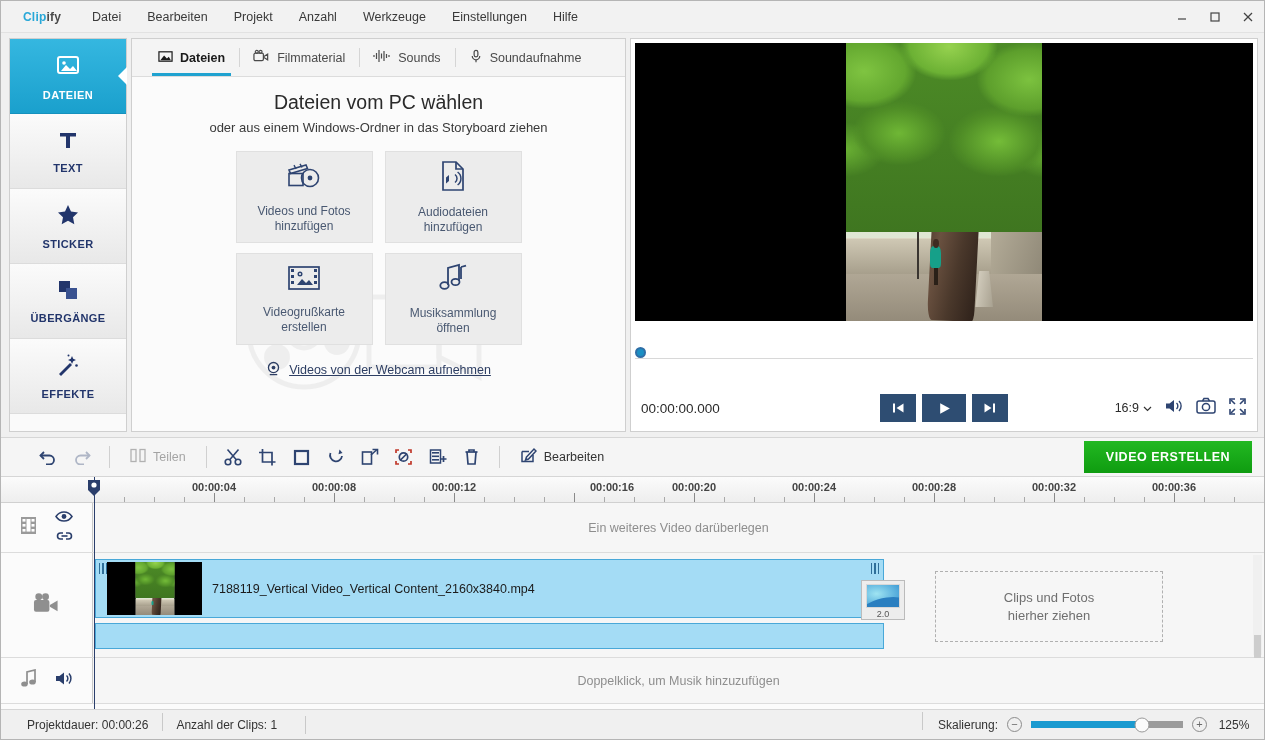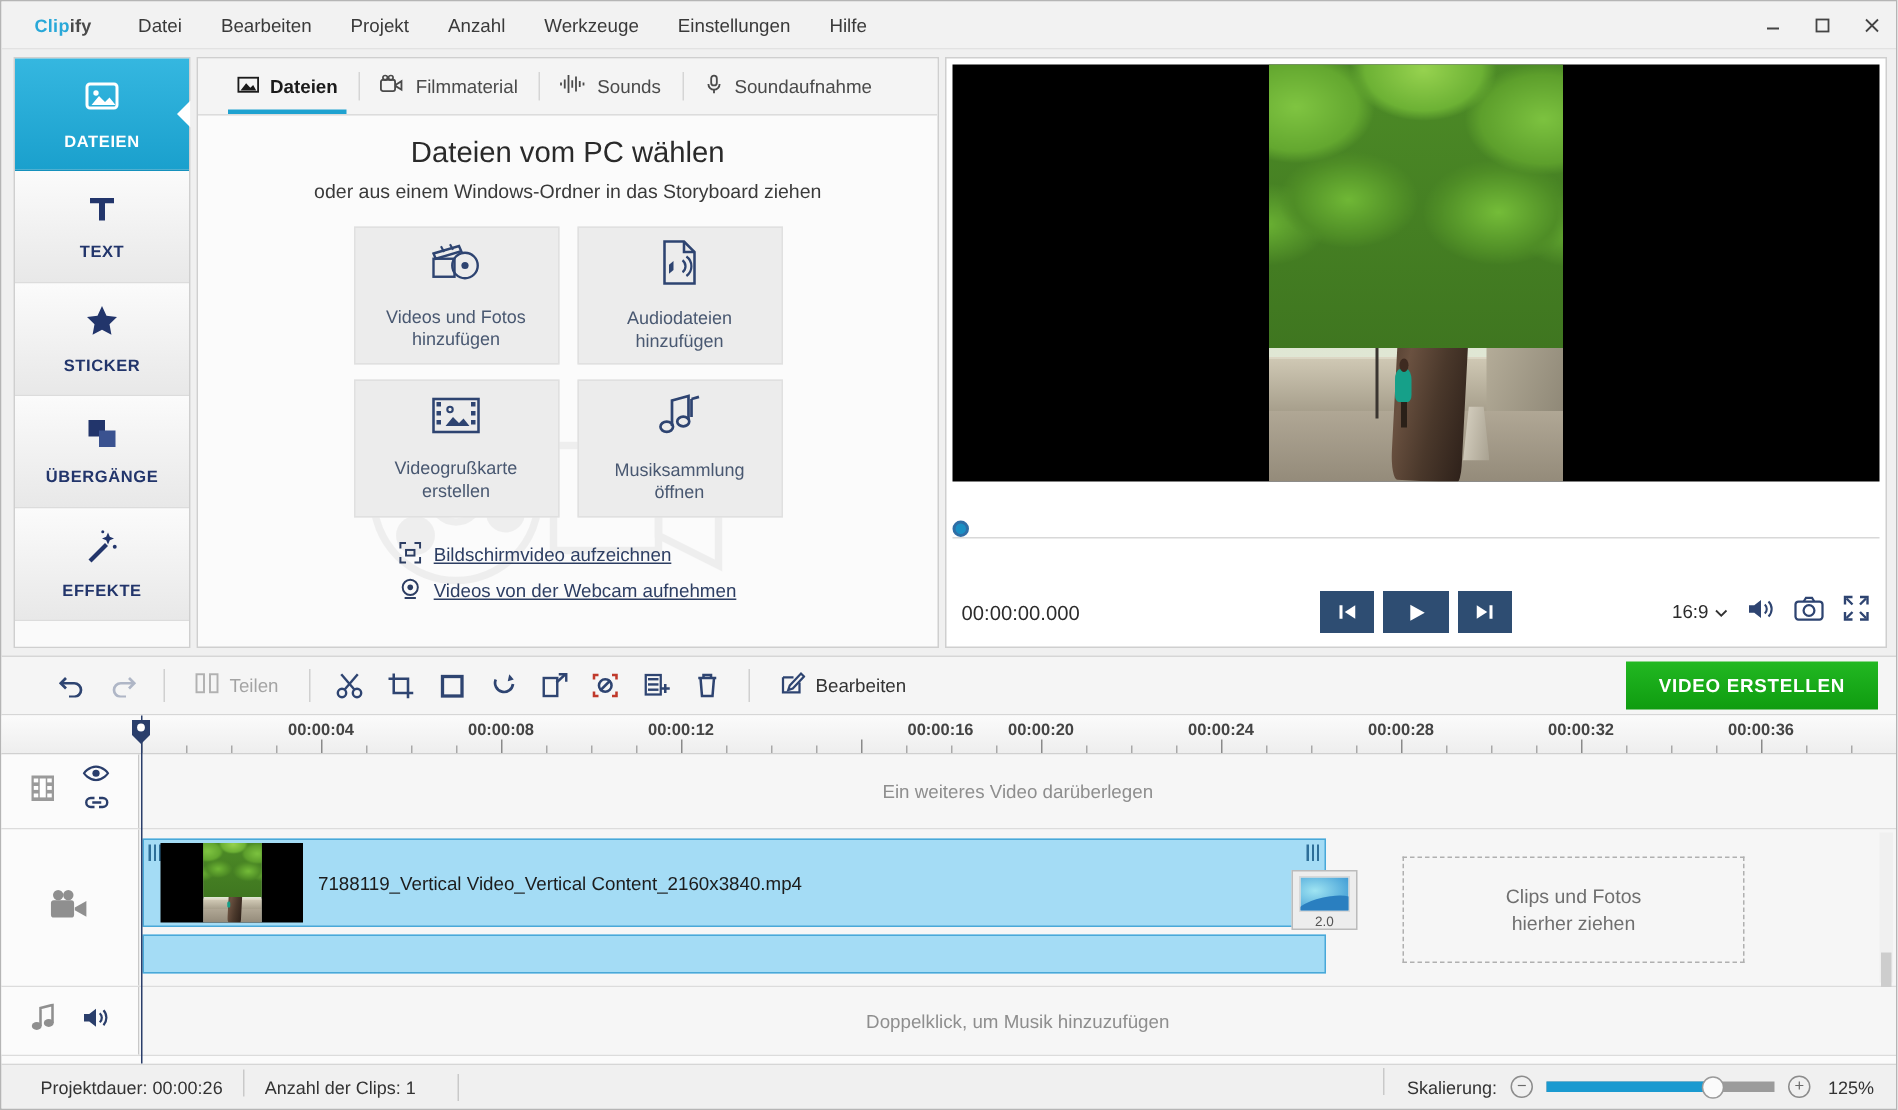--- a/index.html
+++ b/index.html
@@ -552,34 +552,20 @@
                 </svg>
             </span>
             <div class="ctext">
               <span>Musiksammlung</span><br>
               <span>öffnen</span>
             </div>
           </div>
         </div>
 
         <div class="links">
-          <div class="lnk">
-            <span>
-              <svg width="15" height="15" viewBox="0 0 16 16">
-                  <g stroke="#2d3e63" stroke-width="1.4" fill="none">
-                    <path d="M1 5V1h4"></path>
-                    <path d="M15 5V1h-4"></path>
-                    <path d="M1 11v4h4"></path>
-                    <path d="M15 11v4h-4"></path>
-                    <rect x="5" y="6" width="6" height="4"></rect>
-                  </g>
-                </svg>
-            </span>
-            <span class="t">Bildschirmvideo aufzeichnen</span>
-          </div>
           <div class="lnk">
             <span>
               <svg width="15" height="15" viewBox="0 0 16 16">
                   <circle cx="8" cy="7" r="5.4" fill="none" stroke="#2d3e63" stroke-width="1.4"></circle>
                   <circle cx="8" cy="7" r="2" fill="#2d3e63"></circle>
                   <line x1="4" y1="14.5" x2="12" y2="14.5" stroke="#2d3e63" stroke-width="1.4"></line>
                 </svg>
             </span>
             <span class="t">Videos von der Webcam aufnehmen</span>
           </div>
@@ -805,21 +791,21 @@
         <div class="tick maj" style="left: 1053px;"></div>
         <div class="tick min" style="left: 1083px;"></div>
         <div class="tick min" style="left: 1113px;"></div>
         <div class="tick min" style="left: 1143px;"></div>
         <div class="tick maj" style="left: 1173px;"></div>
         <div class="tick min" style="left: 1203px;"></div>
         <div class="tick min" style="left: 1233px;"></div>
         <div class="rlabel" style="left: 213px;">00:00:04</div>
         <div class="rlabel" style="left: 333px;">00:00:08</div>
         <div class="rlabel" style="left: 453px;">00:00:12</div>
-        <div class="rlabel" style="left: 606px; padding-left: 40px;">00:00:16</div>
+        <div class="rlabel" style="left: 591px; padding-left: 40px;">00:00:16</div>
         <div class="rlabel" style="left: 693px;">00:00:20</div>
         <div class="rlabel" style="left: 813px;">00:00:24</div>
         <div class="rlabel" style="left: 933px;">00:00:28</div>
         <div class="rlabel" style="left: 1053px;">00:00:32</div>
         <div class="rlabel" style="left: 1173px;">00:00:36</div>
         <div class="playhead-head" style="left: 93px;"><svg width="14" height="18" viewBox="0 0 14 18">
             <path d="M1 1h12v10L7 17 1 11z" fill="#2a3e6b"></path>
             <circle cx="7" cy="6" r="2.6" fill="#ffffff"></circle>
           </svg></div>
       </div>

